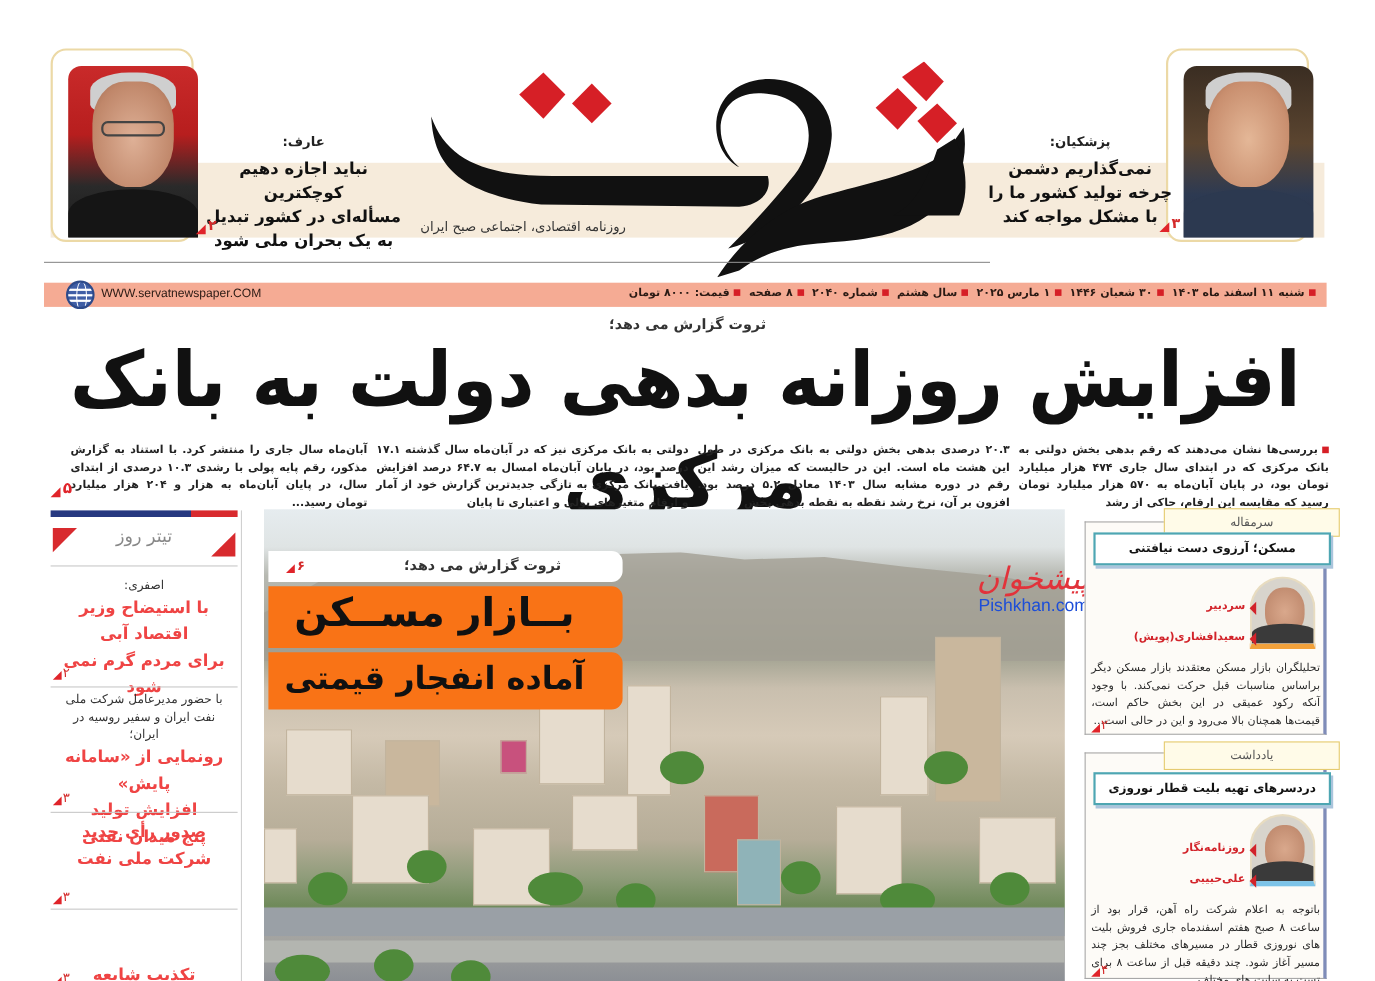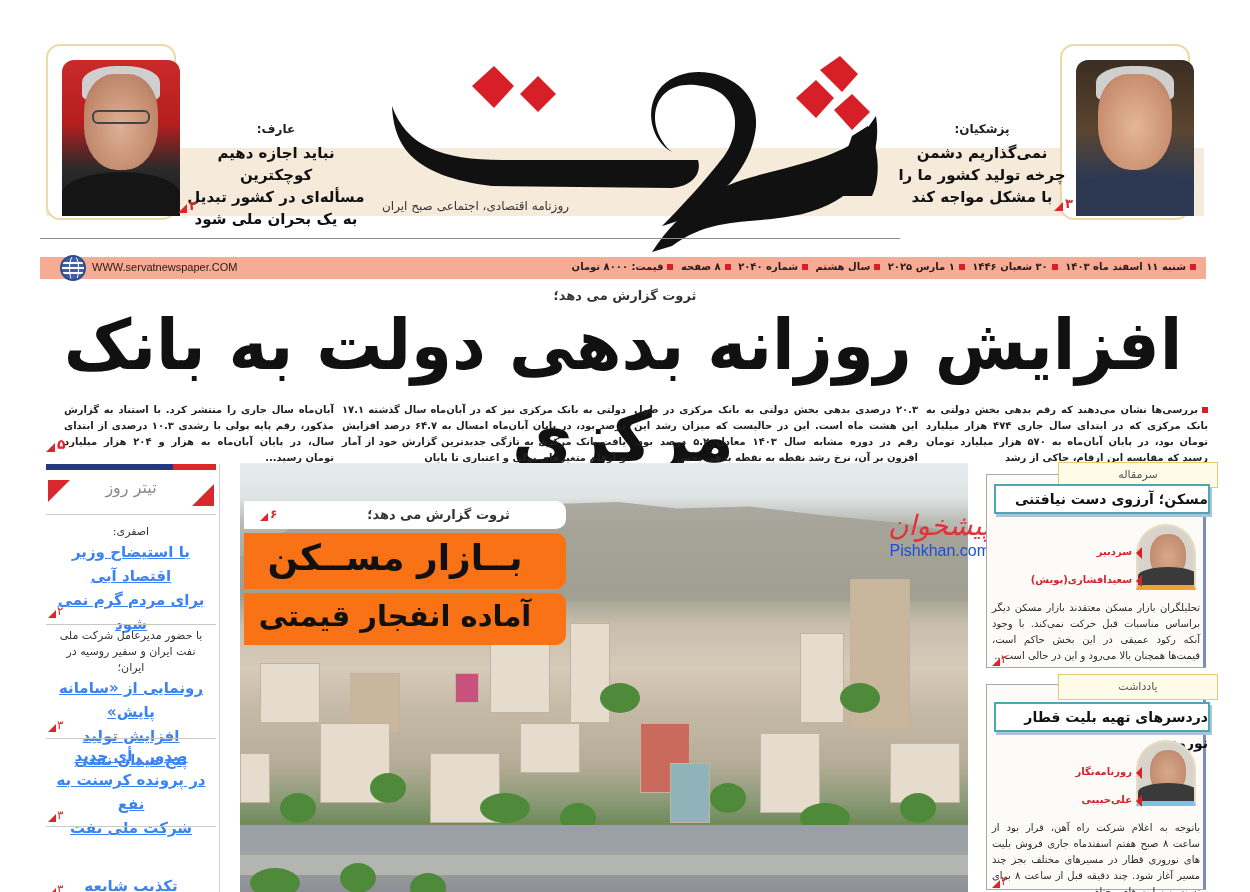--- a/index.html
+++ b/index.html
@@ -56,21 +56,21 @@
   
   .leftcol { position: absolute; left: 46px; top: 464px; width: 170px; height: 428px; }
   .leftcol .stripe { position: absolute; left: 0; top: 0; width: 170px; height: 6px; background: linear-gradient(90deg,#263880 0%,#263880 75%,#d82a2e 75%,#d82a2e 100%); }
   .leftcol .vline { position: absolute; right: -4px; top: 0; width: 1px; height: 428px; background: #d0d0d0; }
   .leftcol .hdr { position: absolute; left: 0; top: 14px; width: 170px; height: 30px; text-align: center; font-size: 16px; color: #888; }
   .leftcol .cornerL { position: absolute; left: 2px; top: 16px; width: 0; height: 0; border-top: 22px solid #d82a2e; border-right: 22px solid transparent; }
   .leftcol .cornerR { position: absolute; right: 2px; top: 20px; width: 0; height: 0; border-bottom: 22px solid #d82a2e; border-left: 22px solid transparent; }
   .leftcol .sep { position: absolute; left: 0; width: 170px; height: 1px; background: #c8c8c8; }
   .lc-item { position: absolute; left: 0; width: 170px; text-align: center; }
   .lc-item .pre { font-size: 11px; color: #333; line-height: 16px; }
-  .lc-item .big { font-size: 15px; font-weight: bold; line-height: 24px; color: #3b82f6; text-decoration: underline; }
+  .lc-item .big { font-size: 15px; font-weight: bold; line-height: 24px; color: #ef4444; }
   .lc-ref { position: absolute; left: 2px; font-size: 12px; color: #d42a2a; display: flex; align-items: flex-end; gap: 1px; direction: ltr; }
   .tri-s { display: inline-block; width: 0; height: 0; border-left: 8px solid transparent; border-bottom: 8px solid #e0242a; }
 
   
   .photo { position: absolute; left: 240px; top: 463px; width: 728px; height: 429px; overflow: hidden;
            background: linear-gradient(180deg,#e6ecef 0%,#dfe4e4 8%,#b7b9b2 14%,#a8a89c 24%,#9d9f8e 30%,#c9bfae 38%,#d6cab8 48%,#c4b9a5 58%,#b6ad98 70%,#8f9c7a 78%,#6f8a5a 84%,#a6a6a2 90%,#8c8f95 100%); }
   .mountain { position: absolute; left: 0; top: 28px; width: 728px; height: 110px; background: #a39f93; clip-path: polygon(0 60%, 8% 30%, 18% 22%, 30% 18%, 42% 12%, 52% 10%, 60% 16%, 70% 14%, 80% 22%, 92% 30%, 100% 40%, 100% 100%, 0 100%); opacity: .8; }
   .building { position: absolute; background: #e6dccd; border: 1px solid #c2b49e; }
   .building.dark { background: #c9b79d; }
   .building.pink { background: #c8517d; }
@@ -94,21 +94,21 @@
   .watermark .fa { font-family: "DejaVu Serif", serif; font-size: 28px; color: #e2323a; font-style: italic; line-height: 32px; }
   .watermark .en { font-family: "Liberation Sans", sans-serif; font-size: 16px; color: #1d4ed8; direction: ltr; }
 
   
   .rbox { position: absolute; left: 986px; width: 220px; border: 1px solid #a8a8a8; border-right: 3px solid #7f8cb8; background: #fdfbf7; }
   .rbox.op { top: 474px; height: 194px; }
   .rbox.note { top: 684px; height: 206px; }
   .rbox-tab { position: absolute; left: 1058px; width: 160px; height: 26px; background: #fffbe8; border: 1px solid #e5cb70; text-align: center; font-size: 11px; color: #555; line-height: 24px; }
   .rbox-tab.op { top: 462px; }
   .rbox-tab.note { top: 674px; }
-  .rbox-title { position: absolute; left: 994px; width: 216px; height: 30px; background: #ffffff; border: 2px solid #4ea6b2; box-shadow: 2px 3px 0 #aac4dc; text-align: right; font-size: 14px; font-weight: bold; color: #111; line-height: 26px; }
+  .rbox-title { position: absolute; left: 994px; width: 216px; height: 30px; background: #ffffff; border: 2px solid #4ea6b2; box-shadow: 2px 3px 0 #aac4dc; text-align: center; font-size: 11px; font-weight: bold; color: #111; line-height: 26px; }
   .rbox-title.op { top: 484px; }
   .rbox-title.note { top: 702px; }
   .avatar { position: absolute; left: 1136px; width: 60px; height: 66px; border-radius: 30px 30px 0 0; border: 2px solid #e8dcc0; overflow: hidden; background: #d8d4cc; }
   .avatar.op { top: 524px; border-bottom: 5px solid #f2a13a; }
   .avatar.note { top: 740px; border-bottom: 5px solid #7cc3e8; }
   .avatar .aface { position: absolute; left: 12px; top: 8px; width: 36px; height: 44px; border-radius: 45%; background: radial-gradient(ellipse at 50% 50%, #d9a88c 0%, #b98266 100%); }
   .avatar .abody { position: absolute; left: 0; bottom: 0; width: 60px; height: 18px; border-radius: 50% 50% 0 0; background: #3a3a3a; }
   .byline-role, .byline-name { position: absolute; right: 118px; font-size: 10px; font-weight: bold; color: #d2232a; white-space: nowrap; }
   .byline-role::after, .byline-name::after { content: ""; position: absolute; right: -10px; top: 1px; width: 0; height: 0; border-top: 6px solid transparent; border-bottom: 6px solid transparent; border-right: 6px solid #d2232a; }
   .rbody { position: absolute; left: 992px; width: 208px; font-size: 10px; line-height: 16px; color: #2a2a2a; text-align: justify; }
@@ -226,21 +226,20 @@
     <div class="big">پنج میدان نفتی</div>
   </div>
   <div class="lc-ref" style="top:254px;">
       <span class="tri-s"></span>
       <span>۳</span>
     </div>
   <div class="sep" style="top:274px;"></div>
 
   <div class="lc-item" style="top:280px;">
     <div class="big">صدور رأی جدید</div>
-    <div class="big">در پرونده کرسنت به نفع</div>
     <div class="big">شرکت ملی نفت</div>
   </div>
   <div class="lc-ref" style="top:344px;">
       <span class="tri-s"></span>
       <span>۳</span>
     </div>
   <div class="sep" style="top:362px;"></div>
 
   <div class="lc-item" style="top:366px;margin-top:44px;">
     <div class="big">تکذیب شایعه</div>

